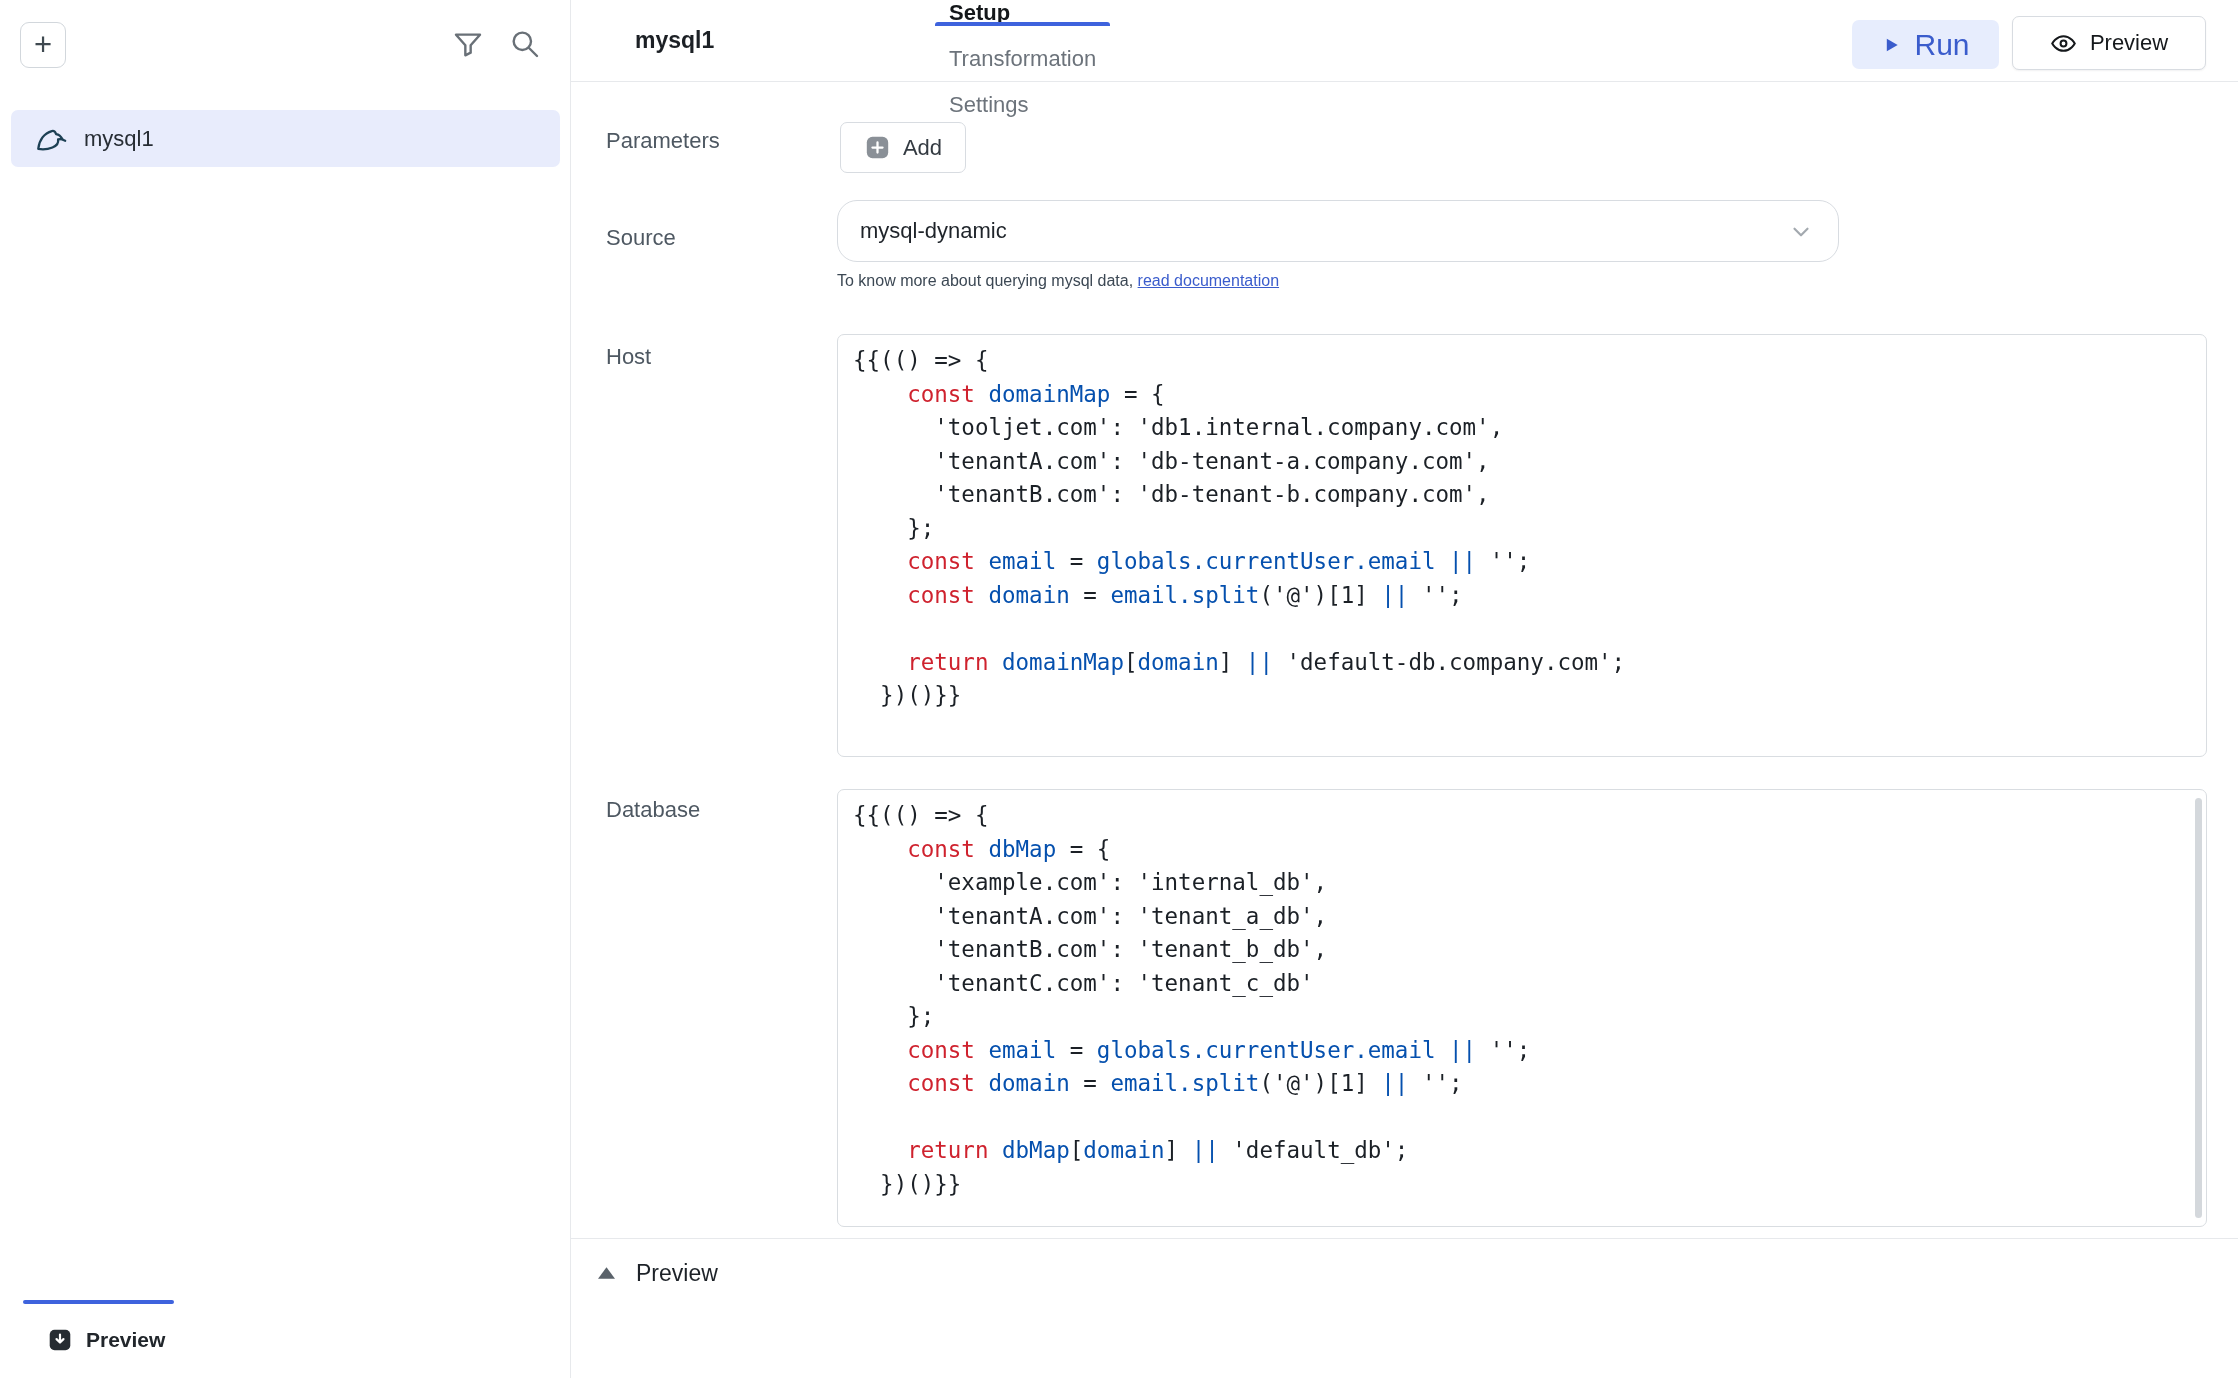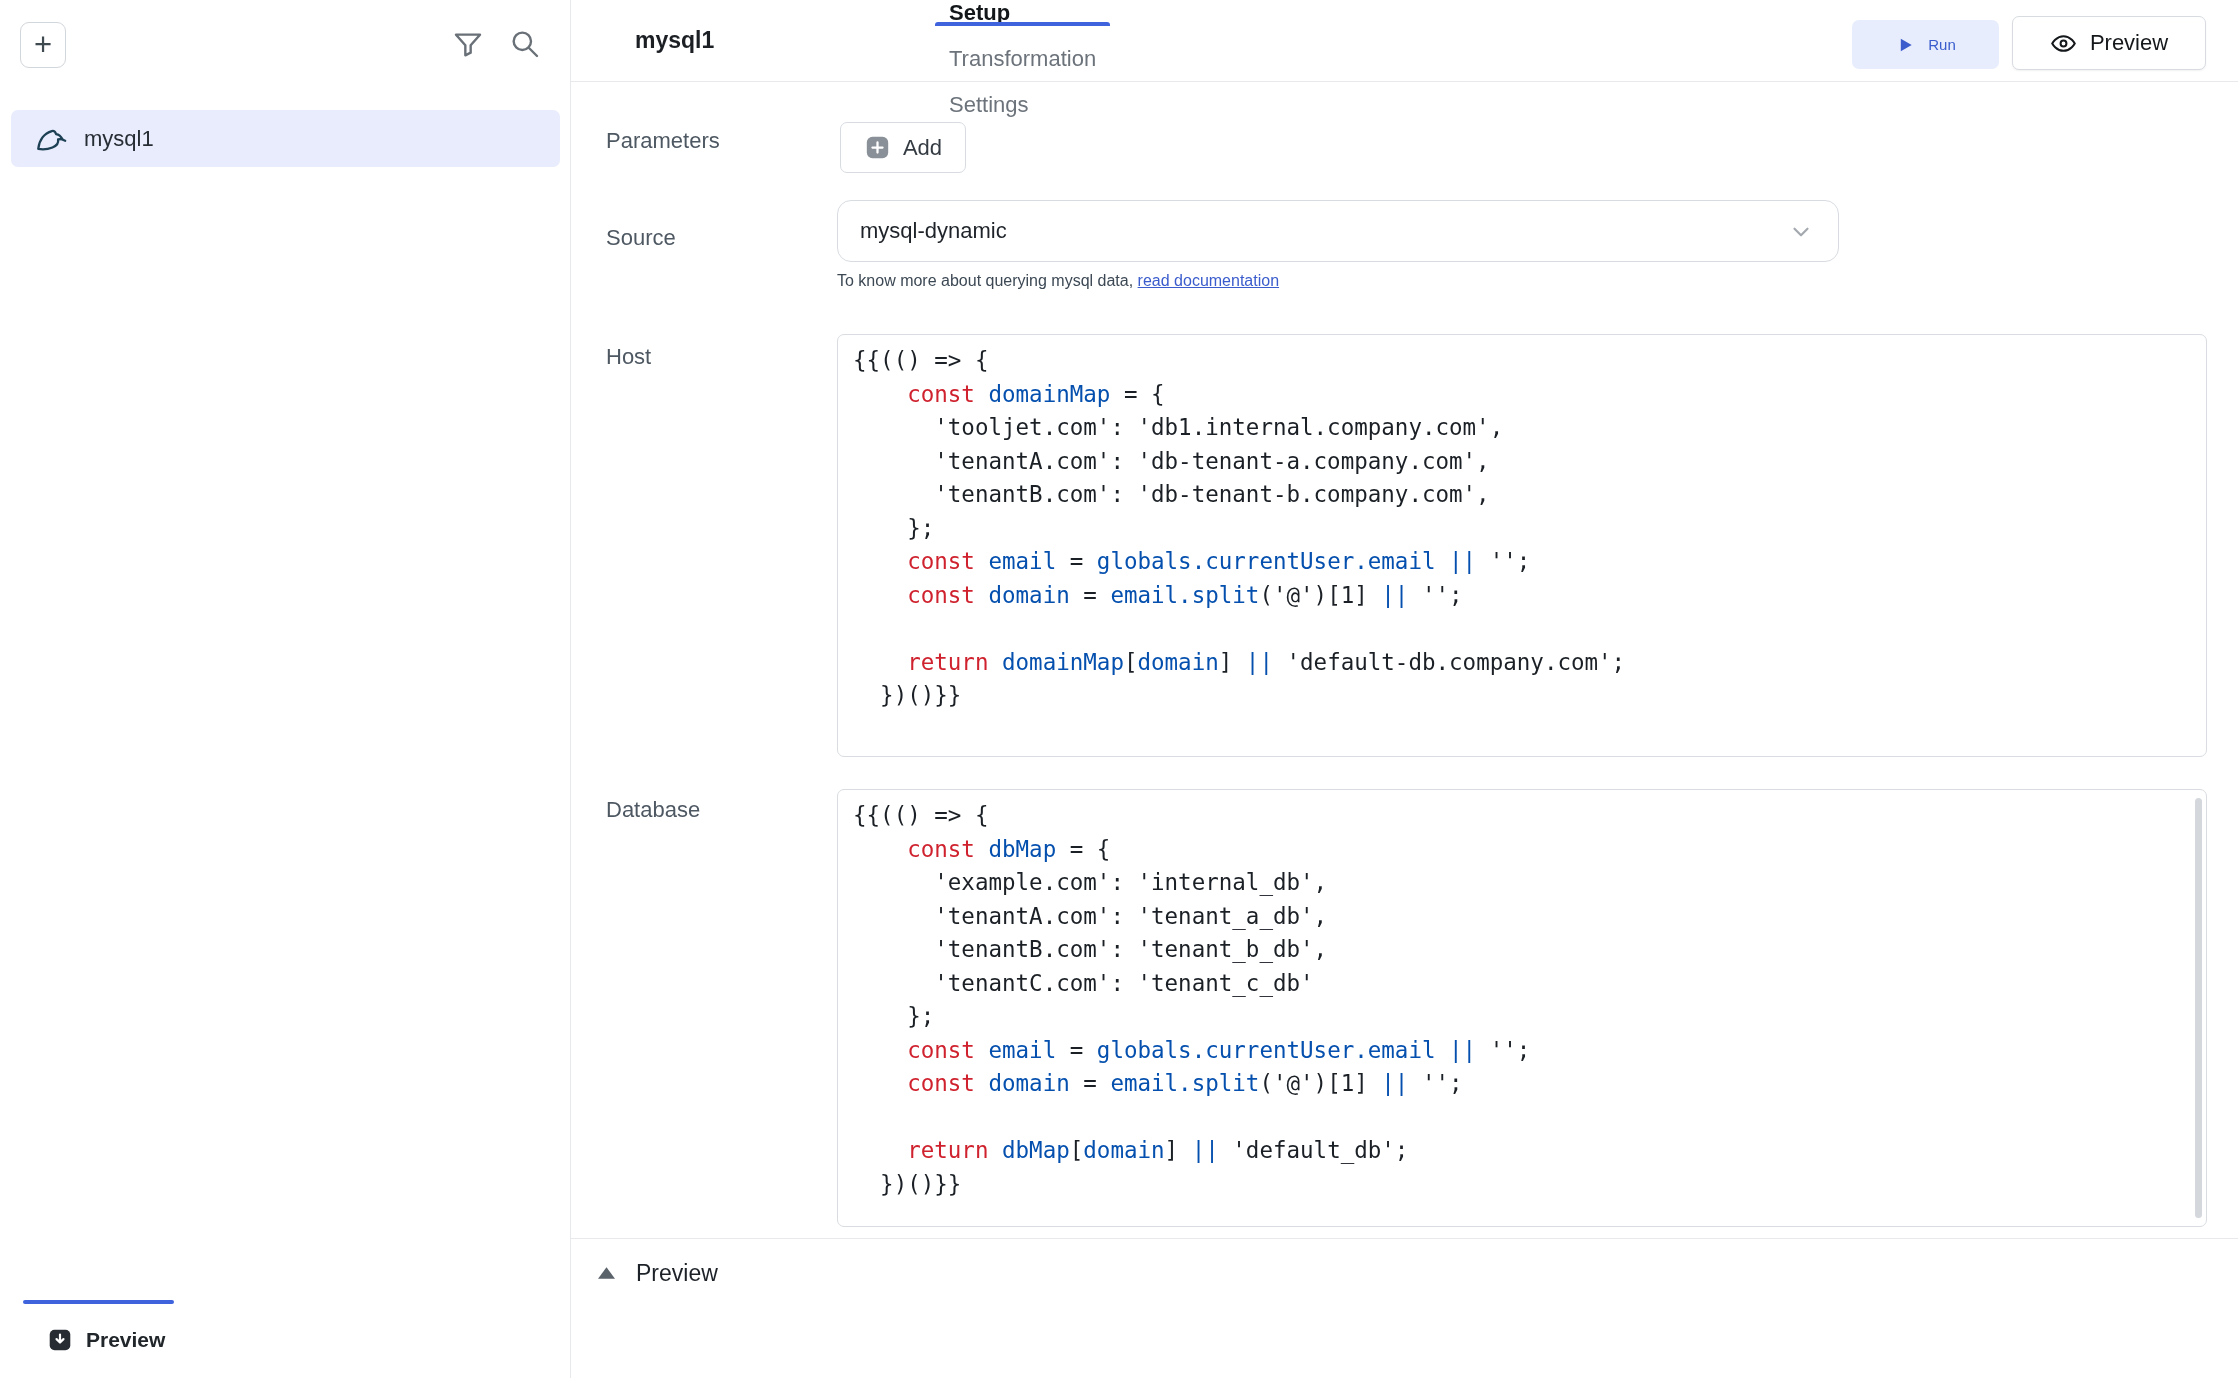--- a/index.html
+++ b/index.html
@@ -35,21 +35,21 @@
   .title{position:absolute;left:64px;top:0;height:81px;display:flex;align-items:center;
          font-size:23px;font-weight:600;color:#1c2025;}
   .tabs{position:absolute;left:364px;top:0;height:82px;display:flex;gap:20px;flex-direction:column;}
   .tab{padding:0 14px;display:flex;align-items:center;font-size:22px;color:#6c737b;
        position:relative;cursor:pointer;}
   .tab.active{color:#14171a;font-weight:600;}
   .tab.active::after{content:"";position:absolute;left:0;right:0;bottom:0;height:4px;
                      background:#3e63dd;border-radius:3px 3px 0 0;}
   .run-btn{position:absolute;left:1281px;top:20px;width:147px;height:49px;background:#e7edfd;
            border:none;border-radius:7px;display:flex;align-items:center;justify-content:center;
-           gap:13px;color:#3a5ccc;font-size:15px;font-weight:500;cursor:pointer;}
+           gap:13px;color:#3a5ccc;font-size:30px;font-weight:500;cursor:pointer;}
   .run-btn svg{width:20px;height:20px;}
   .preview-btn{position:absolute;left:1441px;top:16px;width:194px;height:54px;background:#fff;
                border:1px solid #d8dce1;border-radius:7px;display:flex;align-items:center;
                justify-content:center;gap:13px;color:#15181b;font-size:22px;font-weight:500;
                box-shadow:0 1px 2px rgba(16,24,40,.06);cursor:pointer;box-sizing:border-box;}
   .preview-btn svg{width:27px;height:27px;}
 
   
   .field-label{position:absolute;left:35px;font-size:22px;color:#4e5862;font-weight:500;}
   .label-parameters{top:128px;}
@@ -57,21 +57,21 @@
   .label-host{top:344px;text-align:center;}
   .label-database{top:797px;}
 
   .add-btn{position:absolute;left:269px;top:122px;width:126px;height:51px;background:#fff;
            border:1px solid #d8dce1;border-radius:7px;display:flex;align-items:center;
            justify-content:center;gap:12px;font-size:22px;color:#343b42;font-weight:500;
            cursor:pointer;box-sizing:border-box;}
   .add-btn svg{width:27px;height:27px;}
 
   .source-select{position:absolute;left:266px;top:200px;width:1002px;height:62px;background:#fff;
-                 border:1px solid #d8dce1;border-radius:14px;display:flex;align-items:center;
+                 border:1px solid #d8dce1;border-radius:20px;display:flex;align-items:center;
                  padding-left:22px;font-size:22px;color:#1f242a;cursor:pointer;box-sizing:border-box;}
   .source-select .chev{position:absolute;right:24px;top:18px;width:26px;height:26px;color:#a3a9af;}
 
   .source-help{position:absolute;left:266px;top:272px;font-size:16px;color:#3c4854;}
   .source-help a{color:#3a5ccc;text-decoration:underline;cursor:pointer;}
 
   .code-editor{position:absolute;left:266px;width:1370px;background:#fff;border:1px solid #d9dde1;
                border-radius:7px;box-sizing:border-box;padding:9px 14px 9px 15px;overflow:hidden;
                font-family:"DejaVu Sans Mono",monospace;font-size:22.5px;line-height:33.5px;
                color:#1b2026;cursor:text;}

